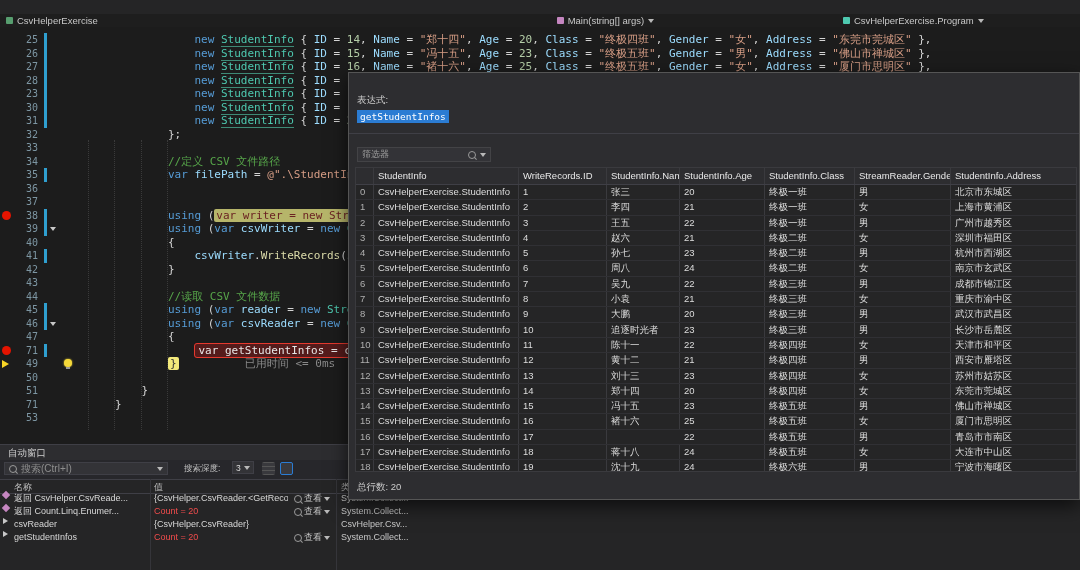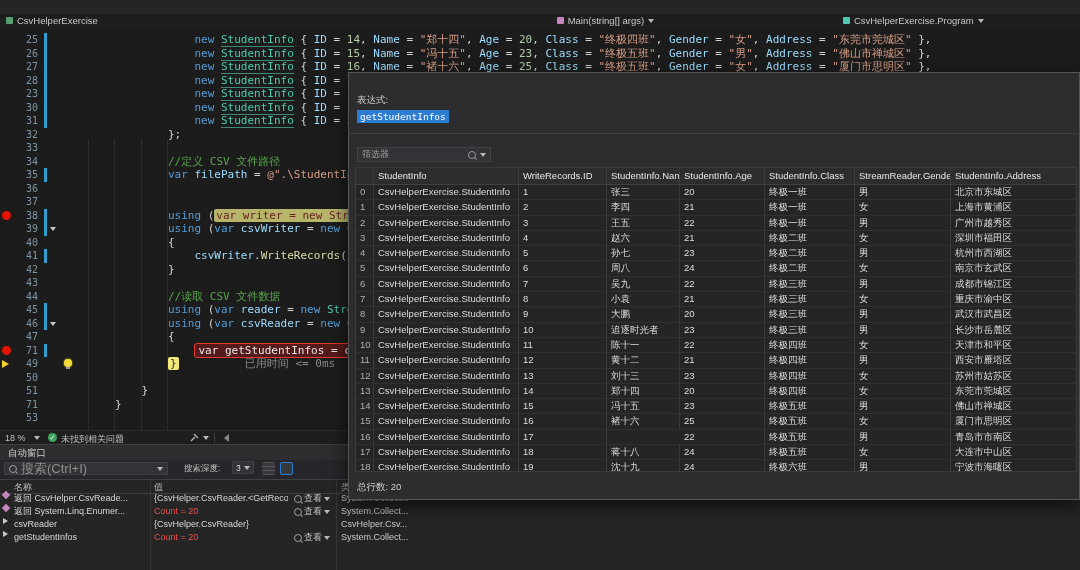--- a/index.html
+++ b/index.html
@@ -41,21 +41,21 @@
   .status-strip{position:absolute;left:0;top:430px;width:348px;height:14px;background:#1e1e1e;border-top:1px solid #2a2a2a;font-size:9px;color:#c0c0c0;}
   .status-strip>*{position:absolute;top:2px;}
   .health-dot{width:9px;height:9px;border-radius:50%;background:#3fa45f;color:#fff;font-size:7px;line-height:9px;text-align:center;}
   .vdiv{width:1px;height:10px;background:#3a3a3a;}
   .scroll-left{width:0;height:0;border-top:4px solid transparent;border-bottom:4px solid transparent;border-right:5px solid #8a8a8a;}
   
   .autos{position:absolute;left:0;top:444px;width:1080px;height:126px;background:#252526;border-top:1px solid #3f3f46;z-index:3;}
   .autos-title{position:absolute;left:0;top:0;width:100%;height:15px;background:#2d2d30;font-size:9.5px;color:#cfcfcf;padding-left:8px;box-sizing:border-box;line-height:15px;}
   .autos-toolbar{position:absolute;left:0;top:15px;width:420px;height:19px;background:#27272b;}
   .search-box{position:absolute;left:4px;top:2px;width:164px;height:13px;background:#333337;border:1px solid #3f3f46;display:flex;align-items:center;gap:4px;padding:0 4px;box-sizing:border-box;}
-  .search-ph{font-size:13px;color:#8e8e8e;flex:1;white-space:nowrap;overflow:hidden;}
+  .search-ph{font-size:10px;color:#8e8e8e;flex:1;white-space:nowrap;overflow:hidden;}
   .mini-mag{width:6px;height:6px;border:1px solid #9a9a9a;border-radius:50%;position:relative;display:inline-block;flex:none;}
   .mini-mag:after{content:"";position:absolute;width:3px;height:1px;background:#9a9a9a;right:-2px;bottom:-1px;transform:rotate(45deg);}
   .depth-label{position:absolute;left:184px;top:3px;font-size:8.5px;color:#c0c0c0;}
   .depth-value{position:absolute;left:232px;top:1px;width:22px;height:13px;background:#333337;border:1px solid #3f3f46;box-sizing:border-box;font-size:8.5px;color:#ddd;display:flex;align-items:center;justify-content:space-between;padding:0 3px;}
   .tb-icon{position:absolute;top:2px;width:13px;height:13px;border-radius:2px;}
   .tb-icon.grid{left:262px;background:linear-gradient(#555 1px,transparent 1px) 0 0/4px 4px,#39393d;}
   .tb-icon.panel{left:280px;background:#39393d;border:1px solid #2b7cd3;box-sizing:border-box;}
   .autos-grid-head{position:absolute;left:0;top:34px;width:1080px;height:13px;background:#252526;border-top:1px solid #3f3f46;border-bottom:1px solid #3f3f46;font-size:9px;color:#c0c0c0;}
   .autos-grid-head span{position:absolute;top:1px;}
   .gh-name{left:14px;} .gh-value{left:154px;} .gh-type{left:341px;}
@@ -273,34 +273,20 @@
           <span class="line-num">71</span>
           <span class="code-text">        <span class="tk-p">}</span></span>
         </div>
         <div class="code-line">
           <span class="line-num">53</span>
           <span class="code-text"></span>
         </div>
       </div>
   </div>
 
-  <div class="status-strip">
-    <span style="left:5px">18 %</span>
-    <span class="caret-down" style="left:34px;top:5px"></span>
-    <span class="health-dot" style="left:48px">✓</span>
-    <span style="left:61px">未找到相关问题</span>
-    <span style="left:190px">
-      <svg width="9" height="9">
-          <path d="M1 8 L5 4 M4 1 l4 4" stroke="#b0b0b0" stroke-width="1.4" fill="none"></path>
-        </svg>
-    </span>
-    <span class="caret-down" style="left:203px;top:5px"></span>
-    <span class="vdiv" style="left:214px"></span>
-    <span class="scroll-left" style="left:224px;top:3px"></span>
-  </div>
 
   <div class="autos">
     <div class="autos-title">自动窗口</div>
     <div class="autos-toolbar">
       <div class="search-box">
         <span class="mini-mag"></span>
         <span class="search-ph">搜索(Ctrl+I)</span>
         <span class="caret-down"></span>
       </div>
       <span class="depth-label">搜索深度:</span>
@@ -325,21 +311,21 @@
           <span class="a-value">{CsvHelper.CsvReader.&lt;GetRecords&gt;d...}</span>
           <span class="a-view">
             <span class="mini-mag"></span>
             <span>查看</span>
             <span class="caret-down"></span>
           </span>
           <span class="a-type">System.Collect...</span>
         </div>
         <div class="arow">
           <span class="a-diamond"></span>
-          <span class="a-name">返回 System.Linq.Enumer...</span>
+          <span class="a-name">返回 Count.Linq.Enumer...</span>
           <span class="a-value red">Count = 20</span>
           <span class="a-view">
             <span class="mini-mag"></span>
             <span>查看</span>
             <span class="caret-down"></span>
           </span>
           <span class="a-type">System.Collect...</span>
         </div>
         <div class="arow">
           <span class="a-expander"></span>

